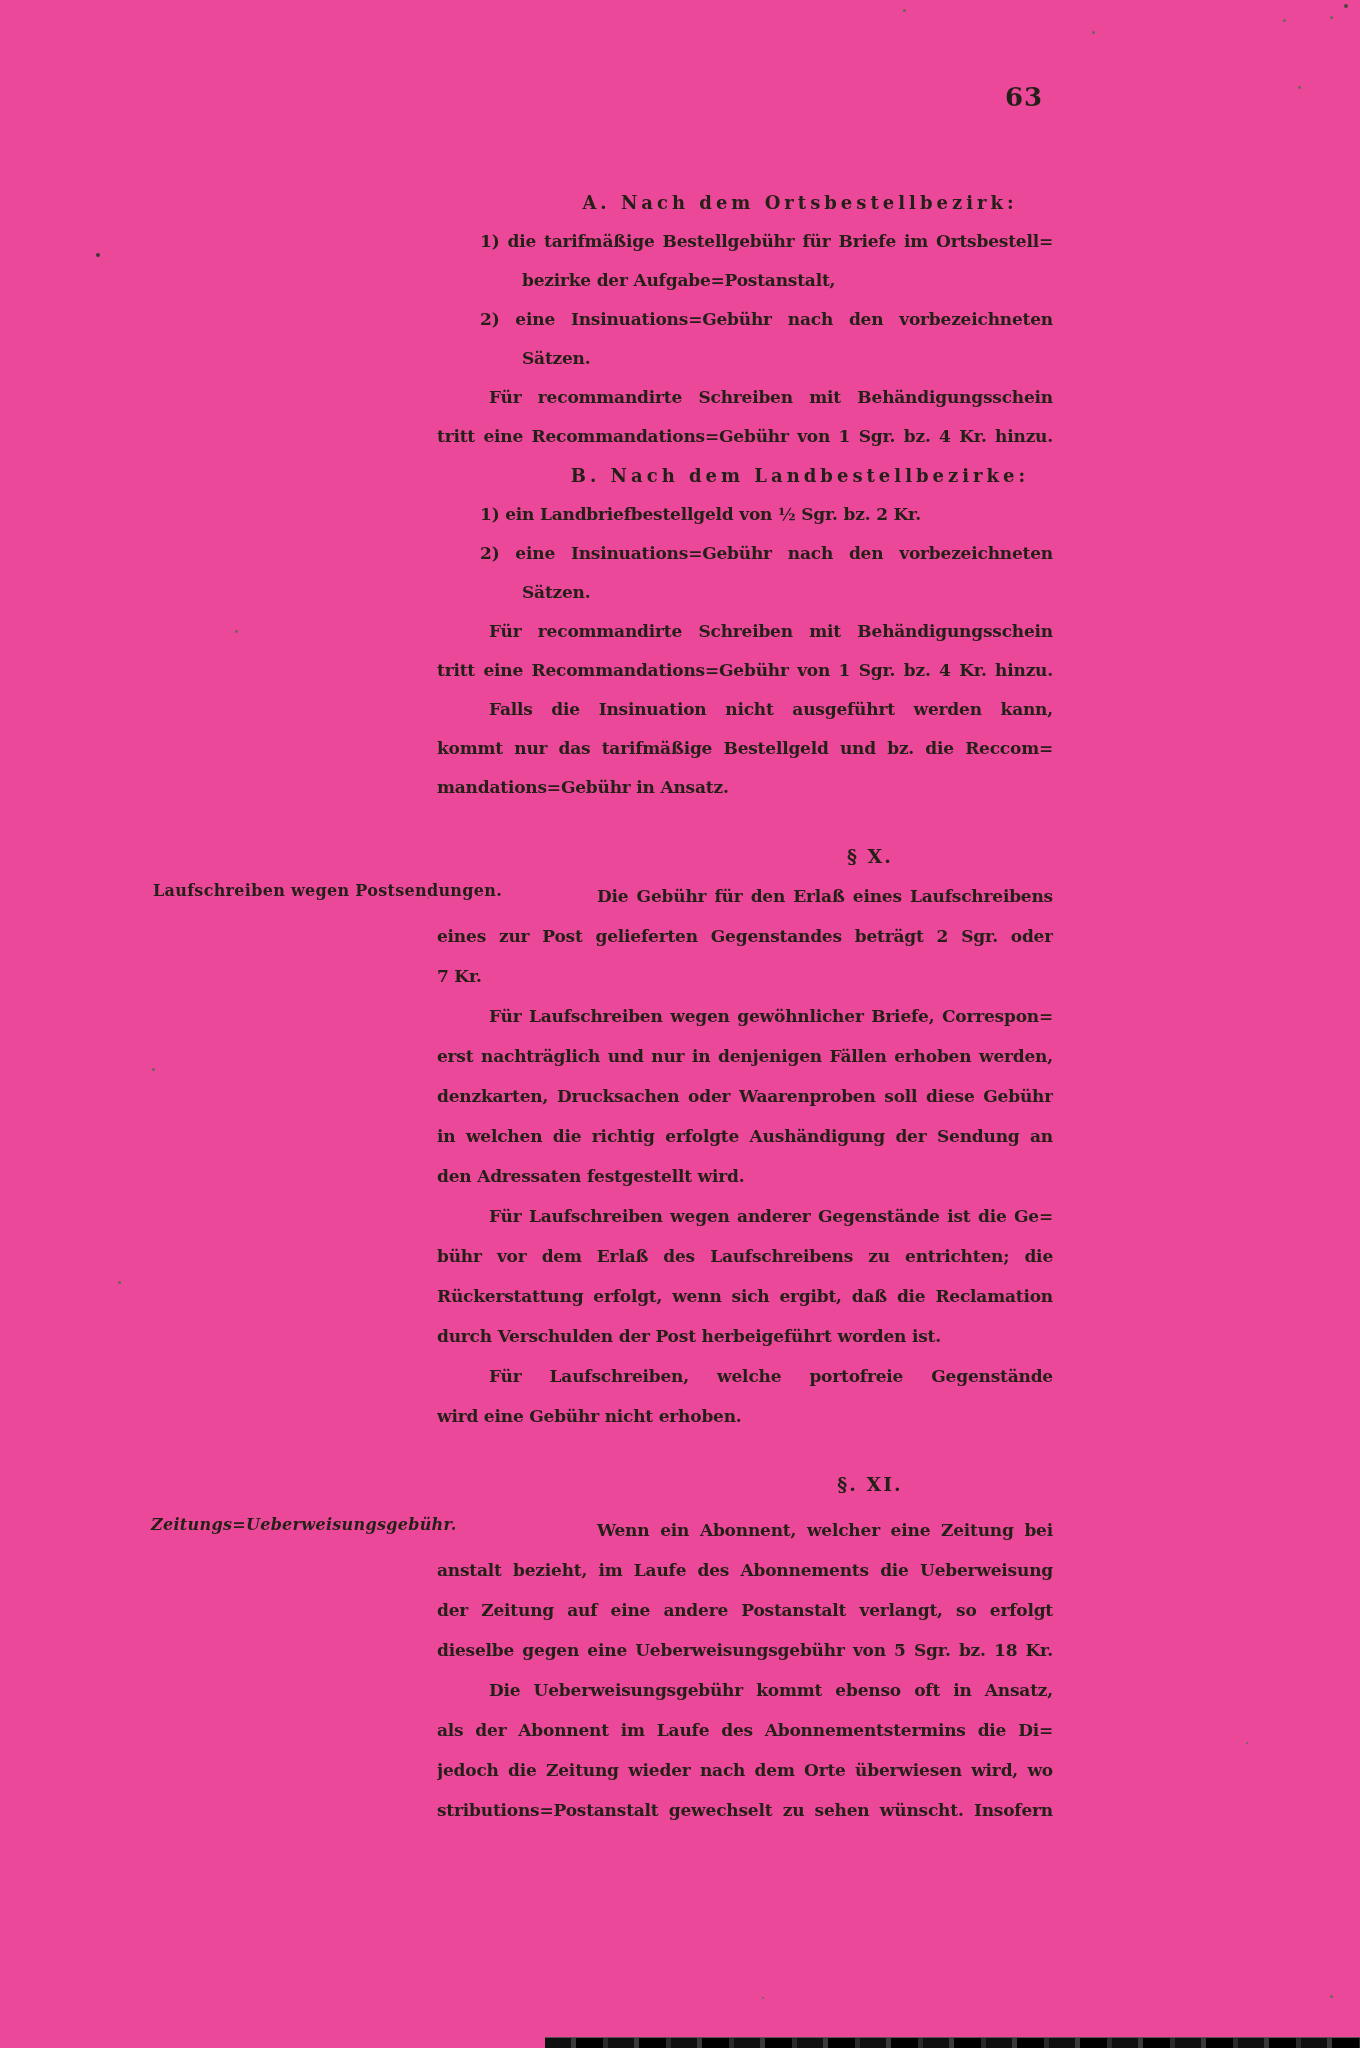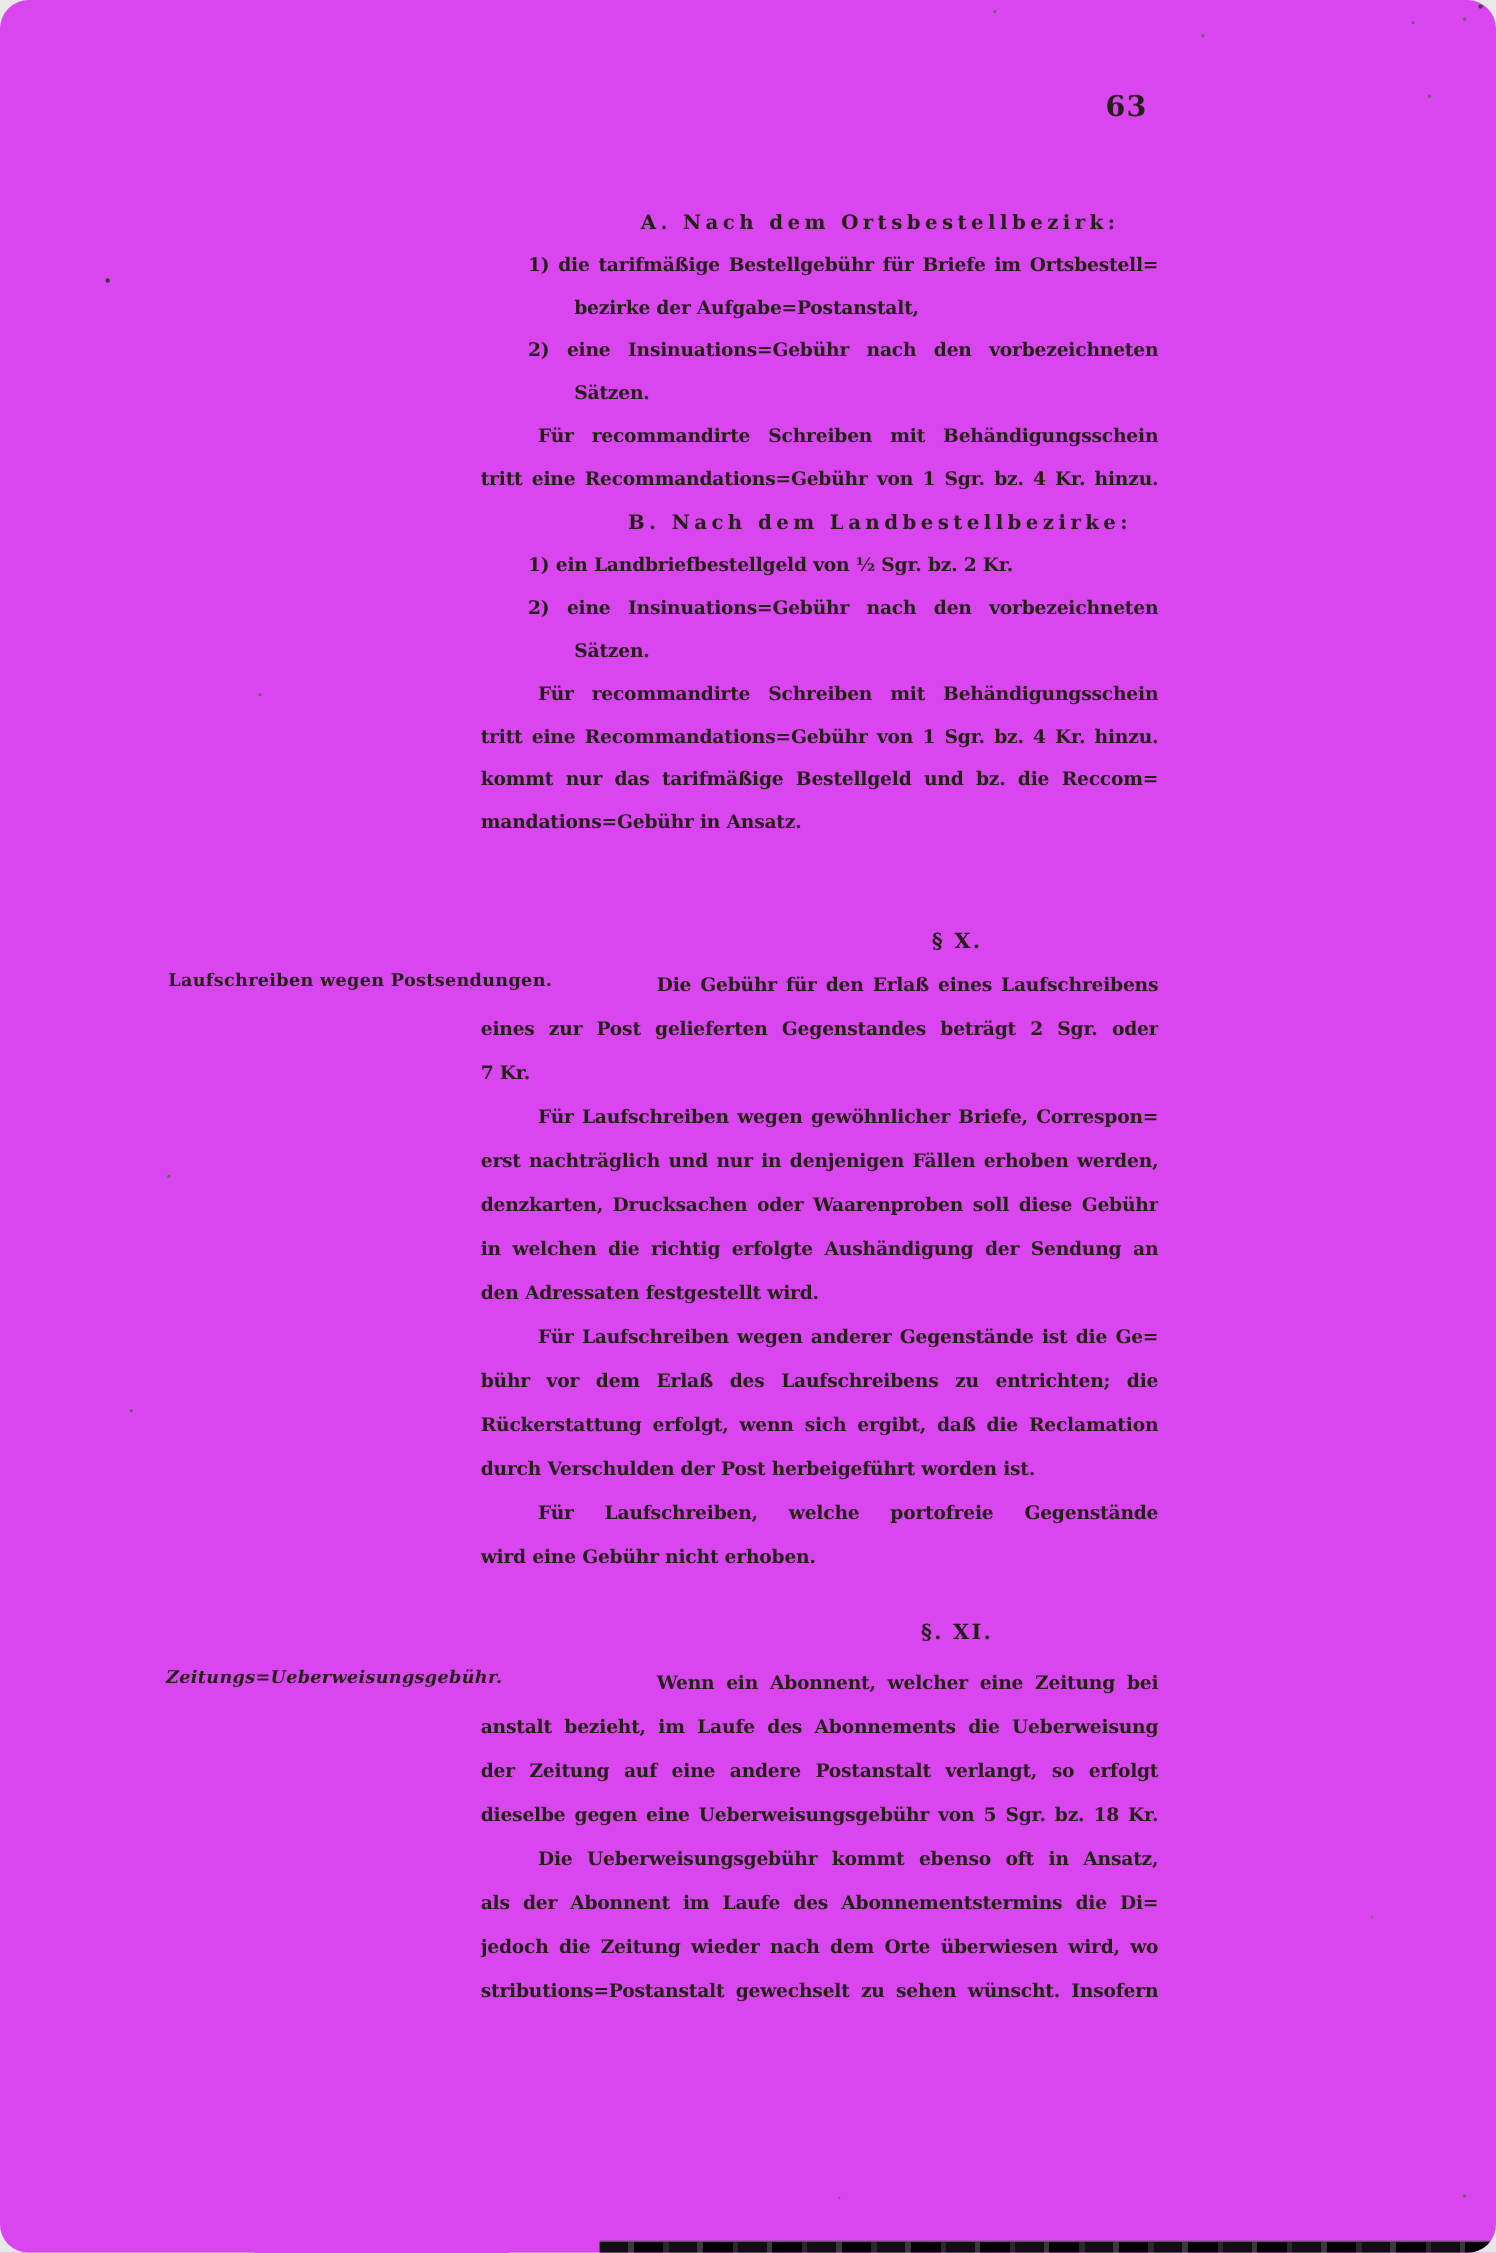--- a/index.html
+++ b/index.html
@@ -4,24 +4,23 @@
 <style>
   html,body{margin:0;padding:0;}
   body{
     background:#e8e8e8;
     font-family:"DejaVu Serif","Liberation Serif",serif;
   }
   .page{
     position:relative;
     width:1360px;
     height:2048px;
-    background:#d946ef;
+    background:#ec4899;
     overflow:hidden;
     color:#241f17;
-    border-radius:26px;
   }
   
   .page-number{
     position:absolute;
     left:1005px; top:82px;
     font-size:26px; font-weight:700;
     letter-spacing:1px;
   }
   
   .col{
@@ -99,20 +98,21 @@
     <div class="ln i43 j">2) eine Insinuations=Gebühr nach den vorbezeichneten</div>
     <div class="ln i85">Sätzen.</div>
     <div class="ln i52 j">Für recommandirte Schreiben mit Behändigungsschein</div>
     <div class="ln j">tritt eine Recommandations=Gebühr von 1 Sgr. bz. 4 Kr. hinzu.</div>
     <div class="ln hd">B. Nach dem Landbestellbezirke:</div>
     <div class="ln i43">1) ein Landbriefbestellgeld von ½ Sgr. bz. 2 Kr.</div>
     <div class="ln i43 j">2) eine Insinuations=Gebühr nach den vorbezeichneten</div>
     <div class="ln i85">Sätzen.</div>
     <div class="ln i52 j">Für recommandirte Schreiben mit Behändigungsschein</div>
     <div class="ln j">tritt eine Recommandations=Gebühr von 1 Sgr. bz. 4 Kr. hinzu.</div>
+    <div class="ln i52 j">Falls die Insinuation nicht ausgeführt werden kann,</div>
     <div class="ln j">kommt nur das tarifmäßige Bestellgeld und bz. die Reccom=</div>
     <div class="ln">mandations=Gebühr in Ansatz.</div>
   </div>
 
   <div class="col c2">
     <div class="ln sec">§ X.</div>
     <div class="ln i160 j">Die Gebühr für den Erlaß eines Laufschreibens bezüglich</div>
     <div class="ln j">eines zur Post gelieferten Gegenstandes beträgt 2 Sgr. oder</div>
     <div class="ln">7 Kr.</div>
     <div class="ln i52 j">Für Laufschreiben wegen gewöhnlicher Briefe, Correspon=</div>

